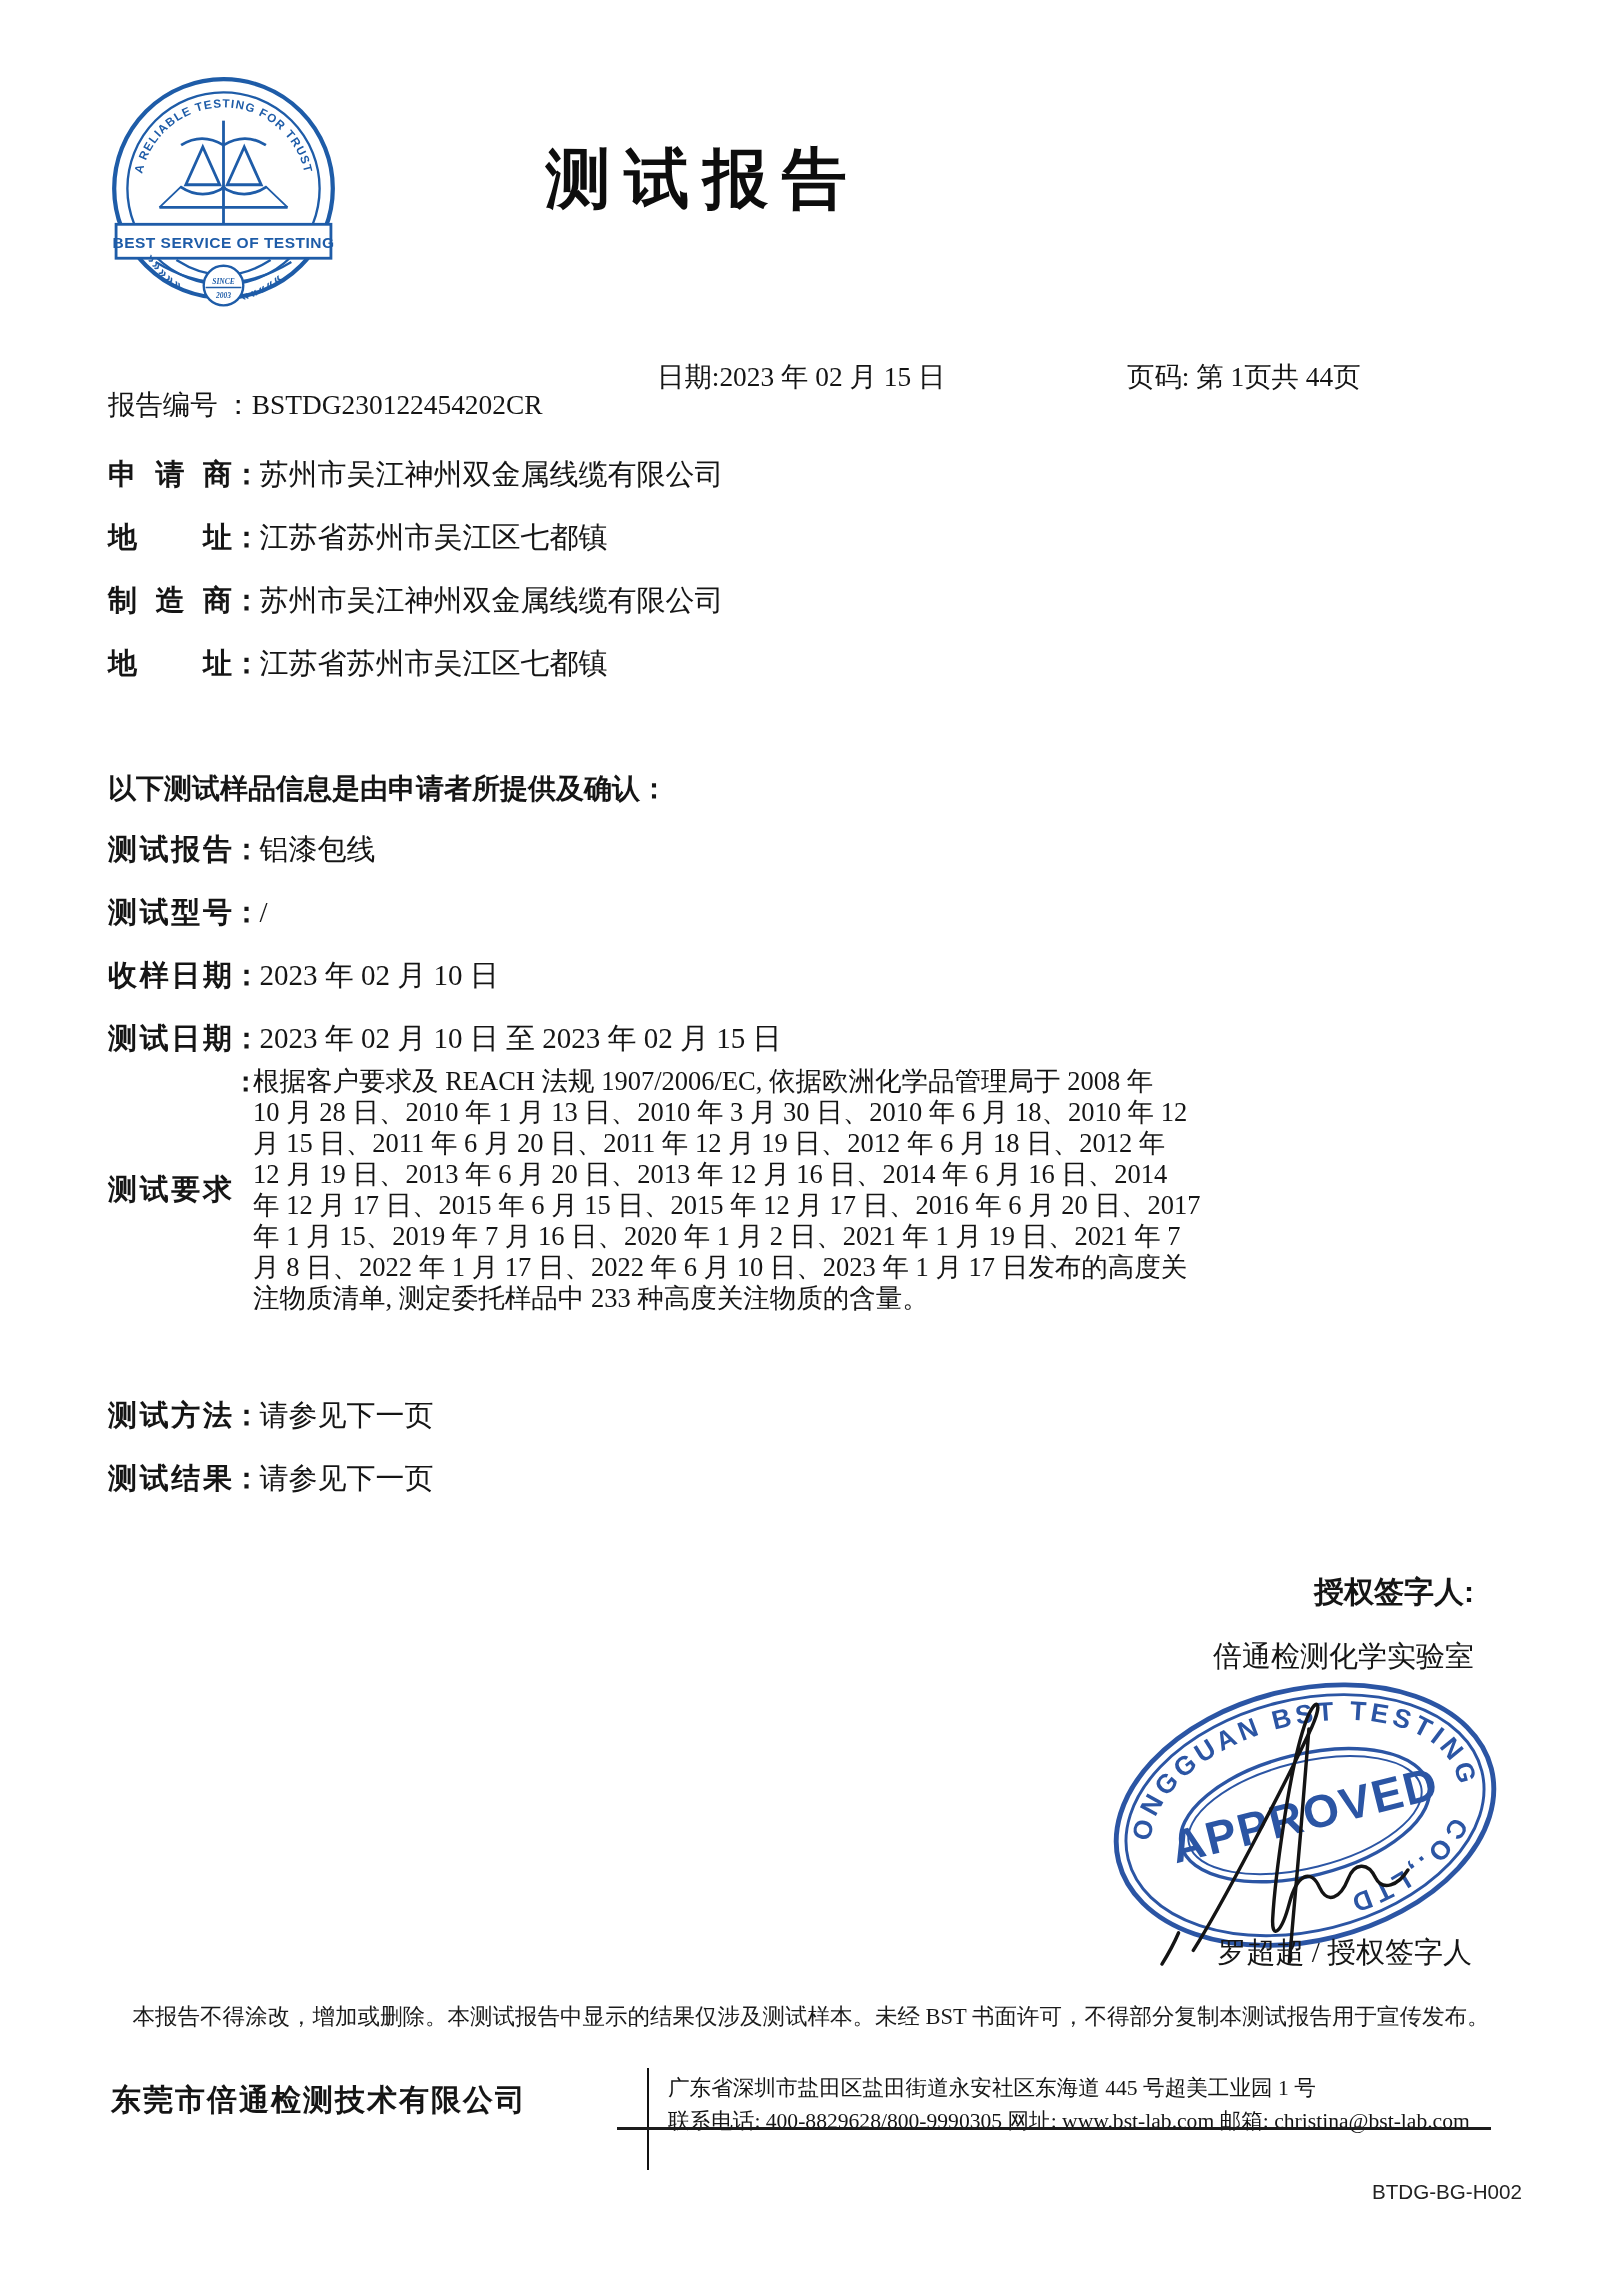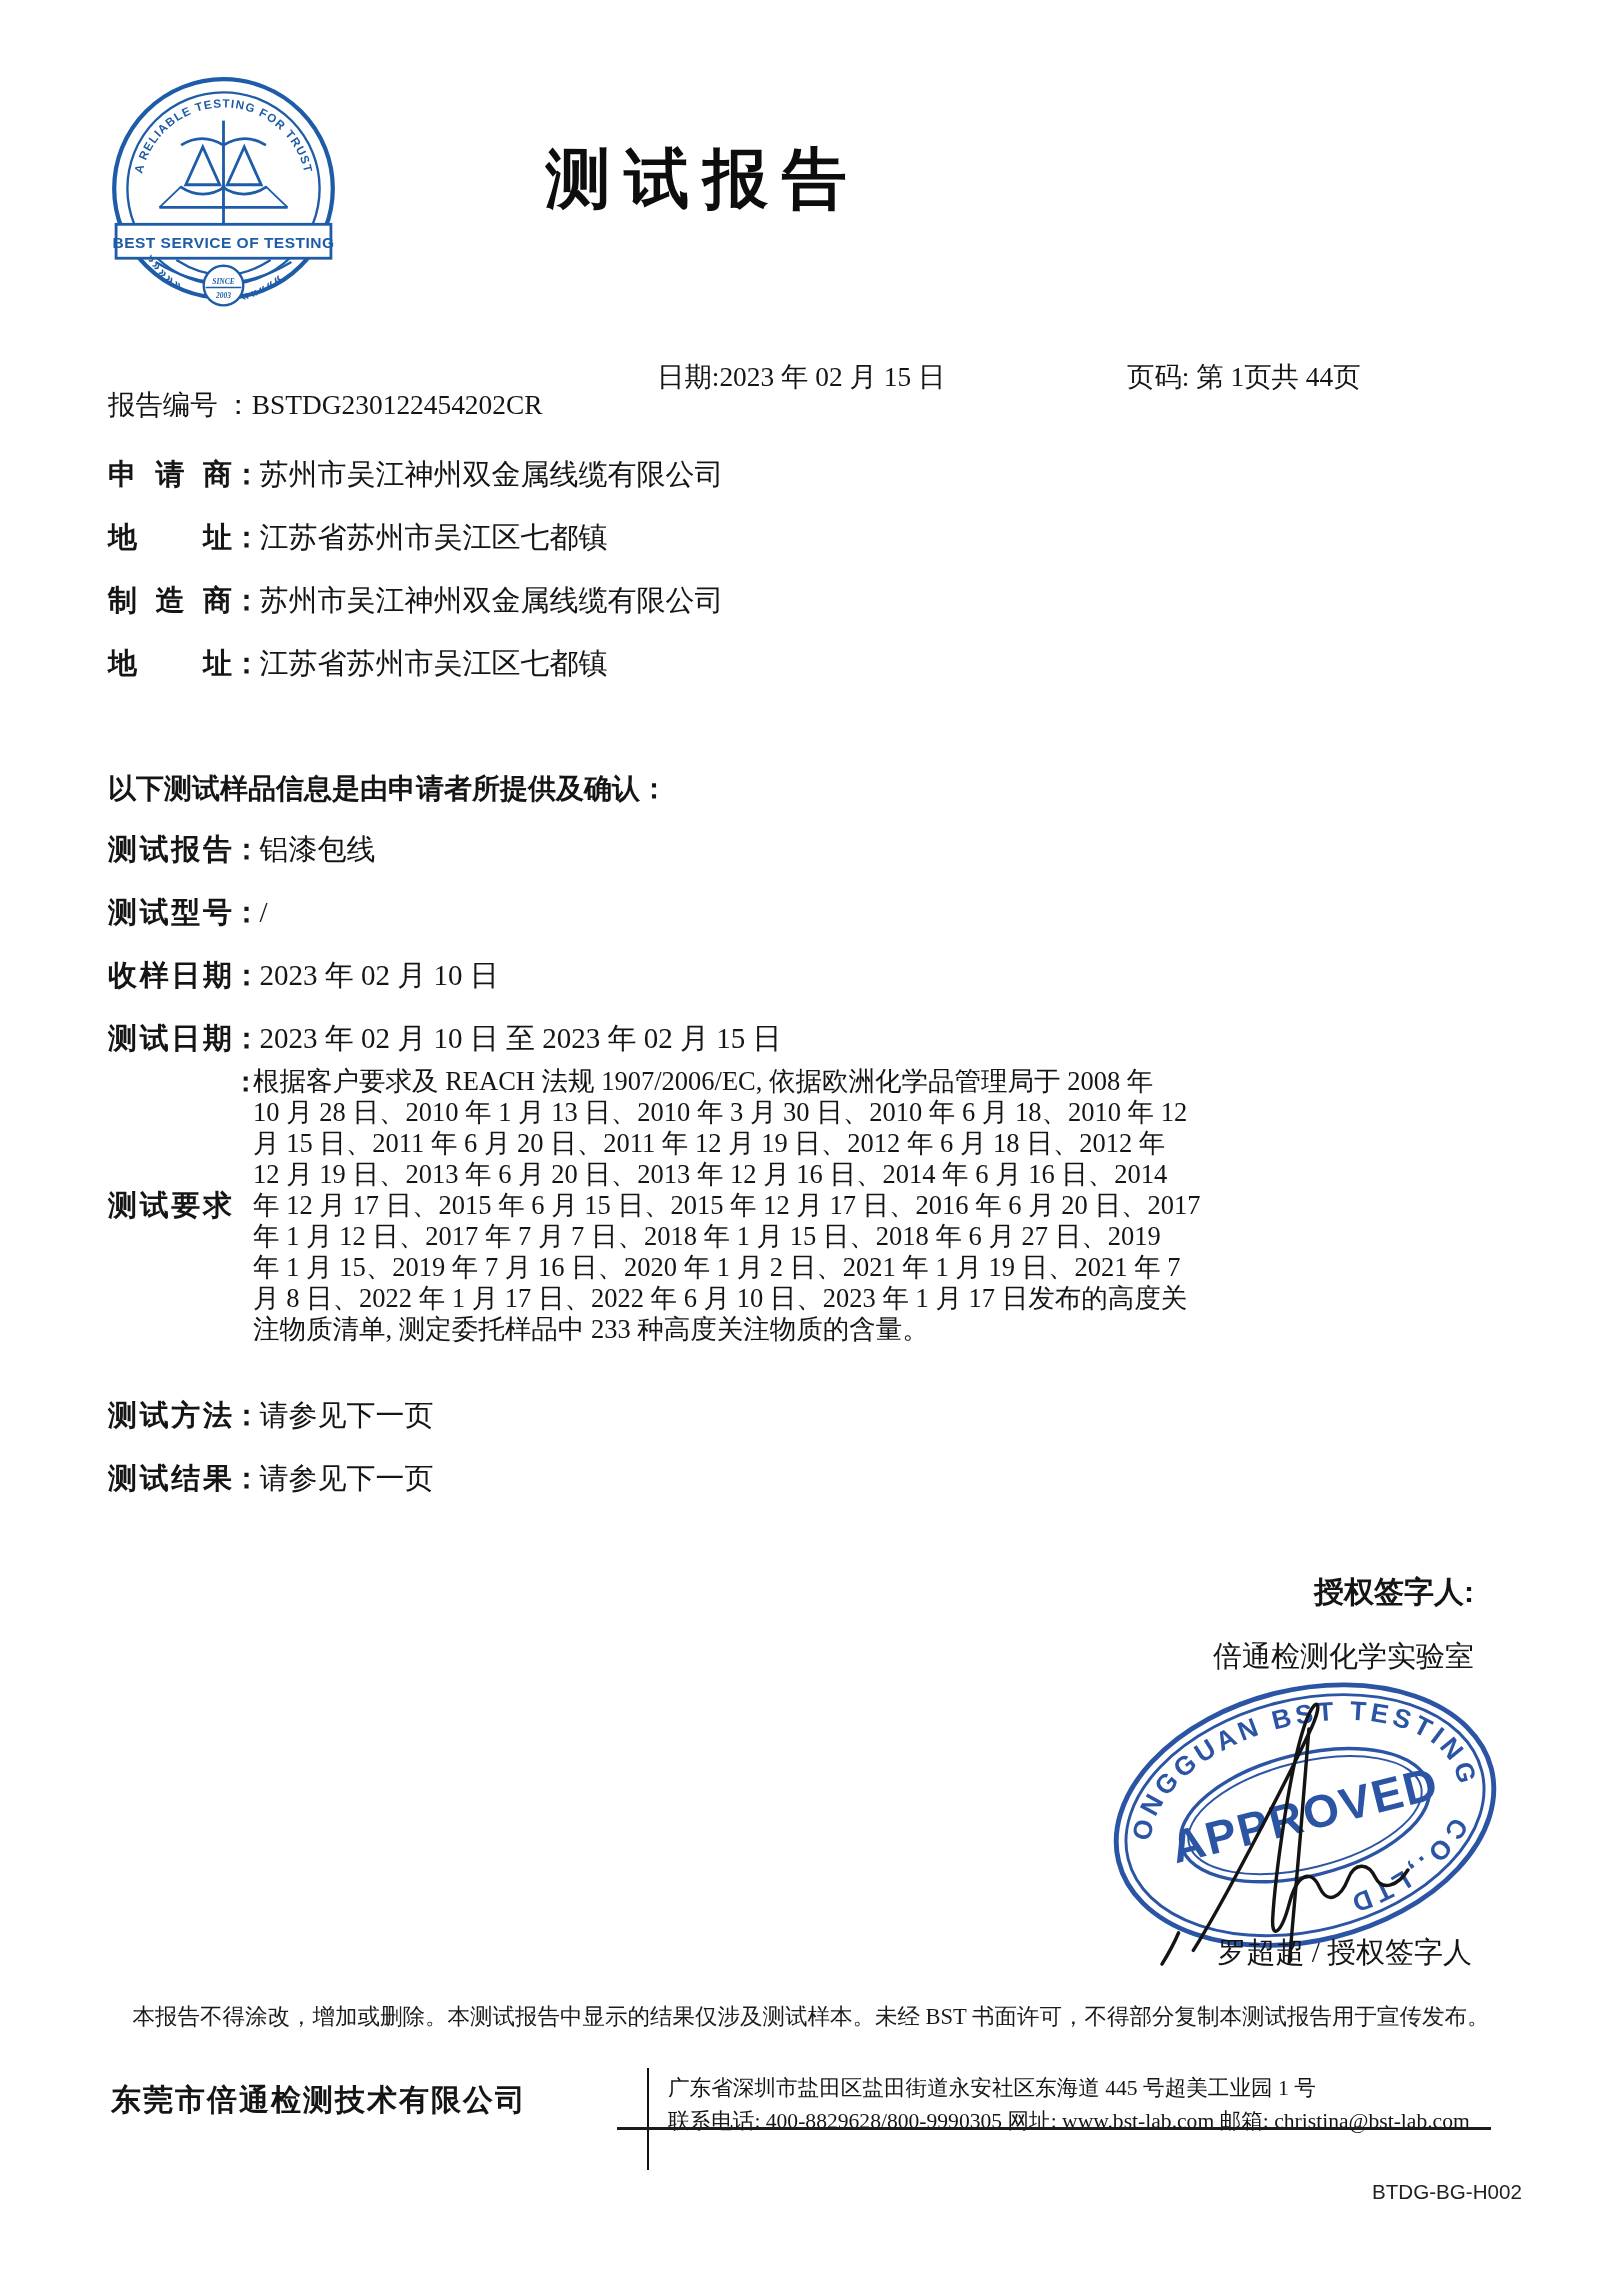--- a/index.html
+++ b/index.html
@@ -169,21 +169,20 @@
         <div class="req-line">根据客户要求及 REACH 法规 1907/2006/EC, 依据欧洲化学品管理局于 2008 年</div>
 
         <div class="req-line">10 月 28 日、2010 年 1 月 13 日、2010 年 3 月 30 日、2010 年 6 月 18、2010 年 12</div>
 
         <div class="req-line">月 15 日、2011 年 6 月 20 日、2011 年 12 月 19 日、2012 年 6 月 18 日、2012 年</div>
 
         <div class="req-line">12 月 19 日、2013 年 6 月 20 日、2013 年 12 月 16 日、2014 年 6 月 16 日、2014</div>
 
         <div class="req-line">年 12 月 17 日、2015 年 6 月 15 日、2015 年 12 月 17 日、2016 年 6 月 20 日、2017</div>
 
-        <div class="req-line">年 1 月 12 日、2017 年 7 月 7 日、2018 年 1 月 15 日、2018 年 6 月 27 日、2019</div>
 
         <div class="req-line">年 1 月 15、2019 年 7 月 16 日、2020 年 1 月 2 日、2021 年 1 月 19 日、2021 年 7</div>
 
         <div class="req-line">月 8 日、2022 年 1 月 17 日、2022 年 6 月 10 日、2023 年 1 月 17 日发布的高度关</div>
 
         <div class="req-line">注物质清单, 测定委托样品中 233 种高度关注物质的含量。</div>
       </div>
   </div>
 
   <div class="morefields">

